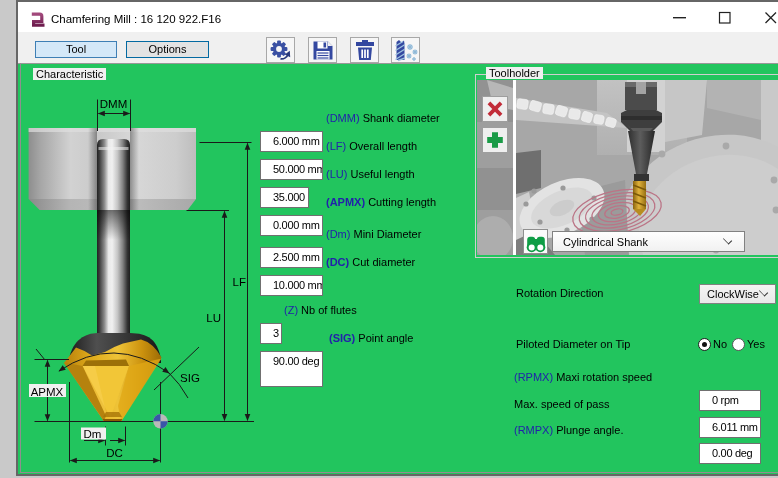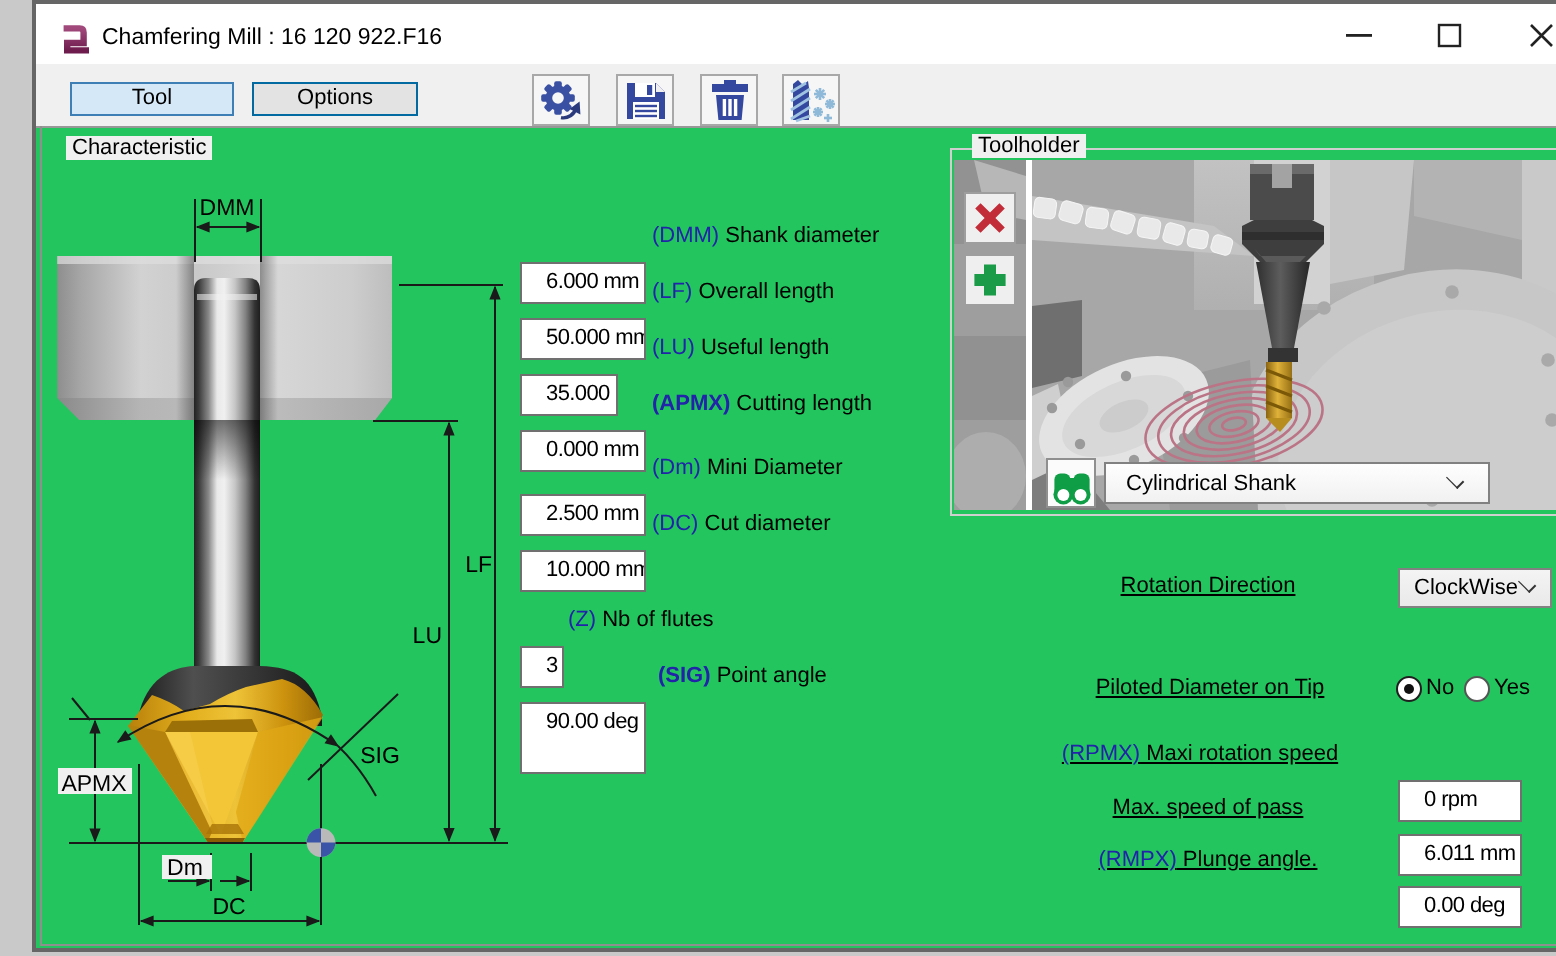--- a/index.html
+++ b/index.html
@@ -15,21 +15,21 @@
 .icobtn { position:absolute; top:5px; width:29px; height:26px; background:#f6f6f6; border:1px solid #a8a8a8; }
 .grp { position:absolute; border:1px solid #cfcfcf; }
 .grplabel { position:absolute; top:-8px; font-size:11px; background:#f0f0f0; padding:0 3px; color:#000; }
 #grp-char { left:4px; top:76px; width:235px; height:397px; border:none; }
 #grp-char .grplabel { left:13px; }
 #grp-tool { left:459px; top:74px; width:311px; height:184px; }
 #grp-tool .grplabel { left:10px; }
 .inp { position:absolute; background:#fff; border:1px solid #707070; font-size:11px; letter-spacing:-0.3px; line-height:19px; padding-left:12px; color:#000; white-space:nowrap; overflow:hidden;margin-top:23px; }
 .lbl { position:absolute; font-size:11px; color:#000; white-space:nowrap; }
 .blu { color:#2222aa; }
-.rlbl { position:absolute; font-size:11px; color:#000; white-space:nowrap; text-align:center;text-decoration:underline; }
+.rlbl { position:absolute; font-size:11px; color:#000; white-space:nowrap; text-align:left; }
 .combo { position:absolute; border:1px solid #818181; font-size:11px; color:#000; }
 .combo .tx { position:absolute; left:7px; top:50%; transform:translateY(-50%); }
 .chev { position:absolute; right:7px; top:50%; width:9px; height:9px; margin-top:-6px; }
 .chev:after { content:""; position:absolute; left:0; top:0; width:7px; height:7px; border-right:1.3px solid #333; border-bottom:1.3px solid #333; transform:rotate(45deg) scale(1,0.62); transform-origin:60% 60%; }
 .radio { position:absolute; width:13px; height:13px; border-radius:50%; background:#fff; border:1px solid #555; }
 .radio.sel { border:1.5px solid #1f1f1f; }
 .radio.sel:after { content:""; position:absolute; left:2.5px; top:2.5px; width:5px; height:5px; border-radius:50%; background:#111; }
 </style>
 </head>
 <body>
@@ -426,21 +426,21 @@
   <div class="inp" style="left:244px;top:192px;width:63px;height:21px">0.000 mm</div>
   <div class="inp" style="left:244px;top:224px;width:63px;height:21px">2.500 mm</div>
   <div class="inp" style="left:244px;top:252px;width:63px;height:21px">10.000 mm</div>
   <div class="inp" style="left:244px;top:300px;width:22px;height:21px">3</div>
   <div class="inp" style="left:244px;top:328px;width:63px;height:36px">90.00 deg</div>
   <div class="lbl" style="left:310px;top:112px"><span class="blu">(DMM)</span> Shank diameter</div>
   <div class="lbl" style="left:310px;top:140px"><span class="blu">(LF)</span> Overall length</div>
   <div class="lbl" style="left:310px;top:168px"><span class="blu">(LU)</span> Useful length</div>
   <div class="lbl" style="left:310px;top:196px"><span class="blu" style="font-weight:bold">(APMX)</span> Cutting length</div>
   <div class="lbl" style="left:310px;top:228px"><span class="blu">(Dm)</span> Mini Diameter</div>
-  <div class="lbl" style="left:310px;top:256px"><span class="blu" style="font-weight:normal">(DC)</span> Cut diameter</div>
+  <div class="lbl" style="left:310px;top:256px"><span class="blu" style="font-weight:bold">(DC)</span> Cut diameter</div>
   <div class="lbl" style="left:268px;top:304px"><span class="blu">(Z)</span> Nb of flutes</div>
   <div class="lbl" style="left:313px;top:332px"><span class="blu" style="font-weight:bold">(SIG)</span> Point angle</div>
 
   <div class="rlbl" style="left:500px;top:287px;width:176px">Rotation Direction</div>
   <div class="combo" style="left:683px;top:284px;width:77px;height:20px;background:linear-gradient(#f4f4f4,#e9e9e9)">
       <span class="tx">ClockWise</span>
       <span class="chev"></span>
     </div>
 
   <div class="rlbl" style="left:500px;top:338px;width:178px">Piloted Diameter on Tip</div>

